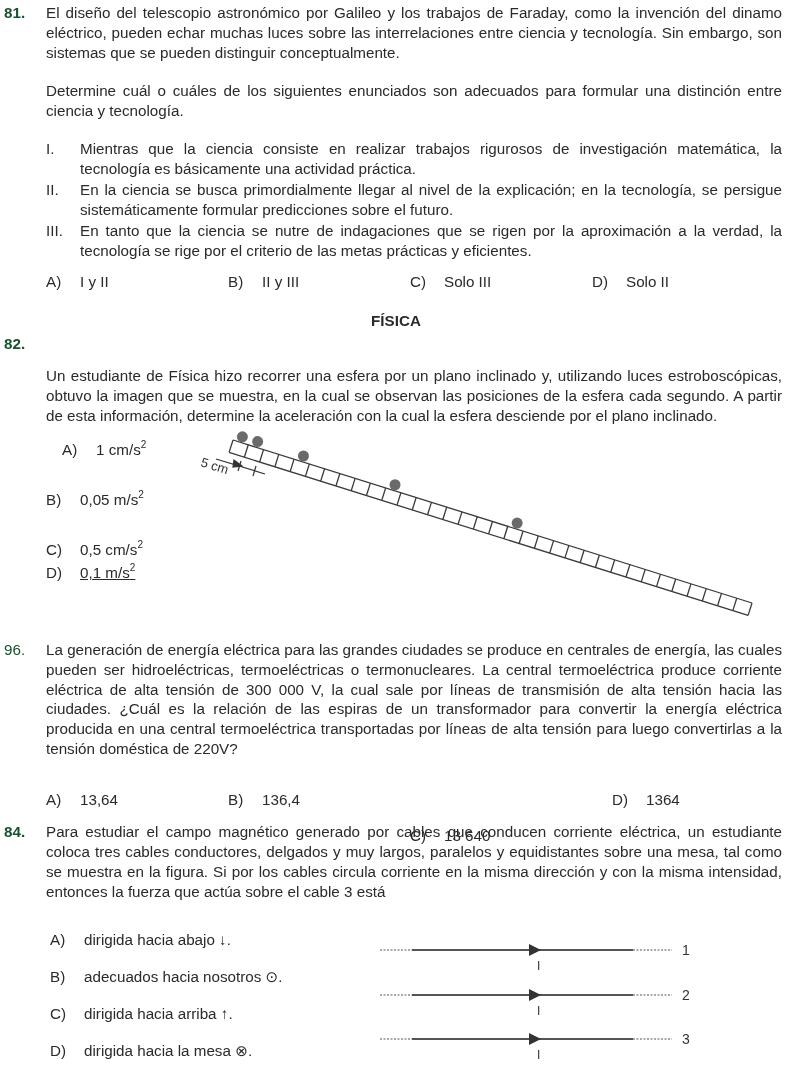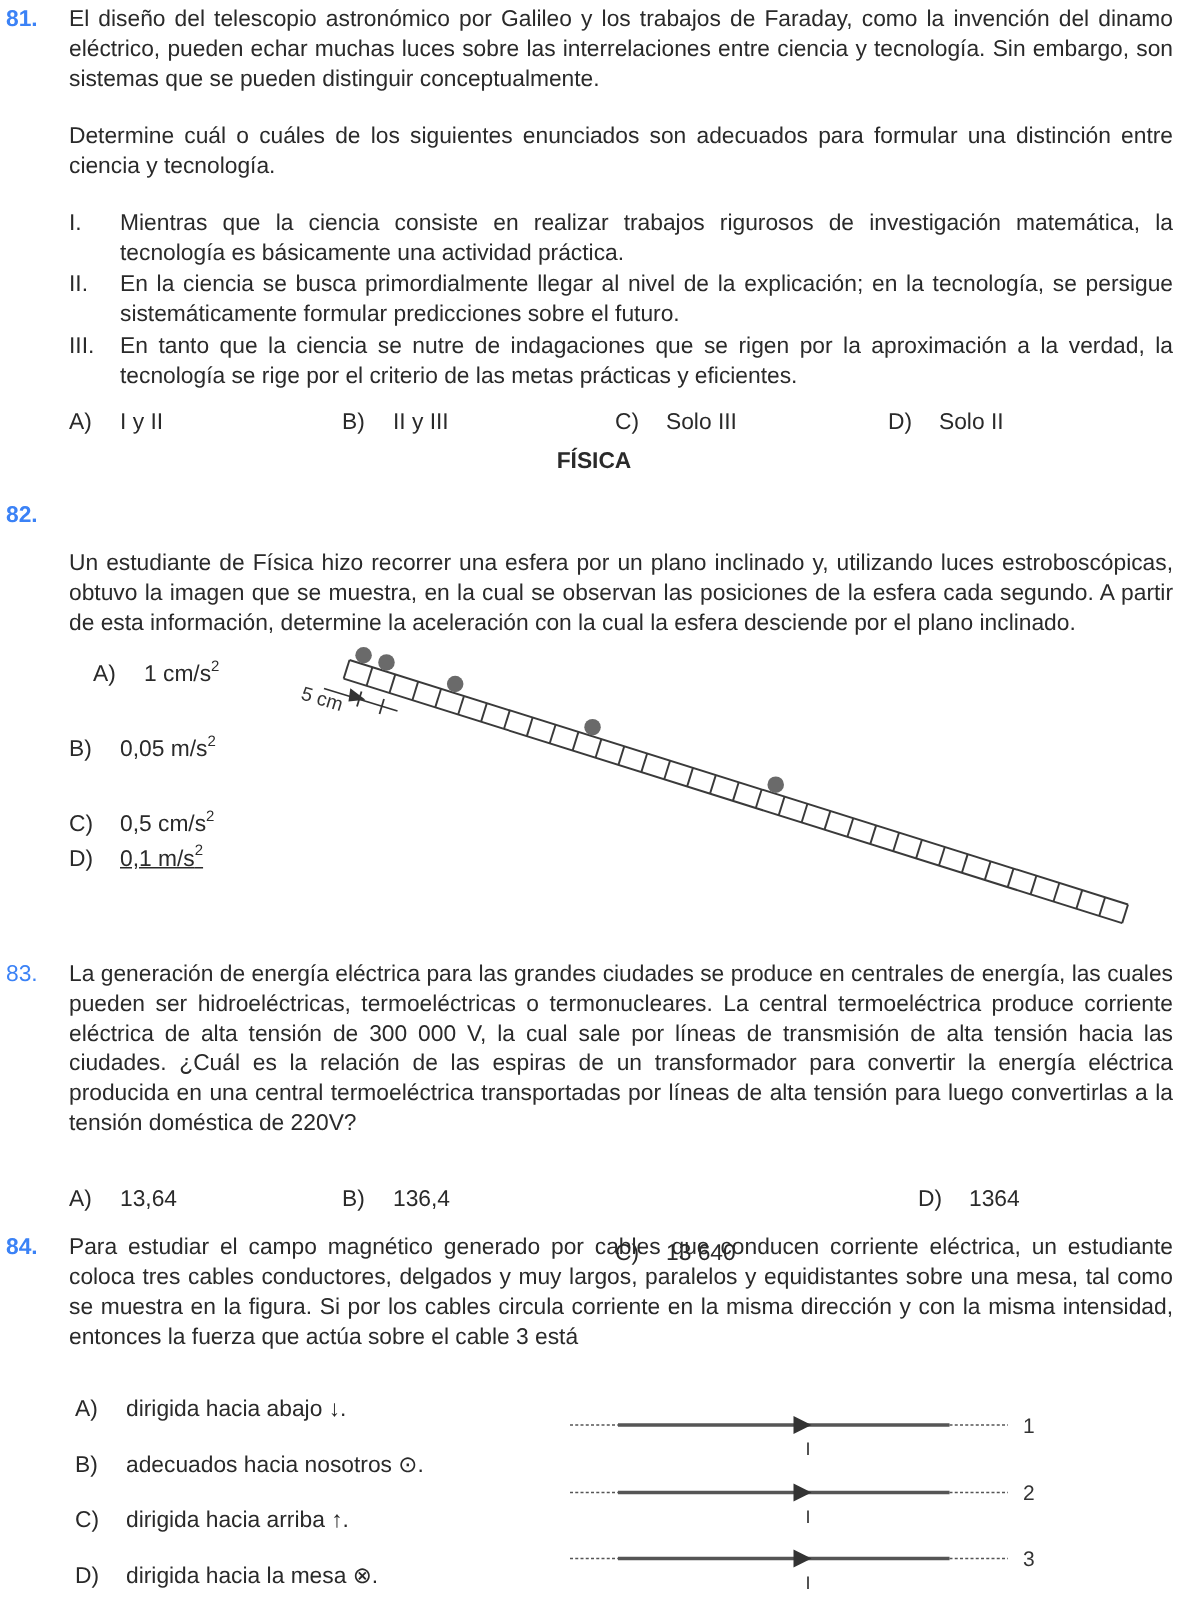--- a/index.html
+++ b/index.html
@@ -2,21 +2,21 @@
 <html><head>
 <meta charset="utf-8">
 <style>
   html, body { margin: 0; padding: 0; background: #ffffff; }
   body {
     width: 792px; height: 1067px; position: relative; overflow: hidden;
     font-family: "Liberation Sans", "DejaVu Sans", sans-serif;
     color: #2a2a2a; font-size: 15.2px; line-height: 20px;
   }
   .q { position: absolute; left: 0; width: 792px; }
-  .qnum { position: absolute; left: 4px; font-weight: bold; color: #3b82f6; }
+  .qnum { position: absolute; left: 4px; font-weight: bold; color: #14532d; }
   .qnum.plain { font-weight: normal; }
   .qtext { position: absolute; left: 46px; width: 736px; text-align: justify; text-align-last: left; }
   .stmt { position: absolute; left: 46px; width: 736px; }
   .stmt .rn { position: absolute; left: 0; }
   .stmt .st { position: absolute; left: 34px; width: 702px; text-align: justify; text-align-last: left; }
   .opt { position: absolute; white-space: nowrap; }
   .opt .ol { display: inline-block; width: 34px; }
   .section { position: absolute; left: 0; width: 792px; text-align: center; font-weight: bold; }
   sup { font-size: 10px; line-height: 0; position: relative; top: -1px; }
   svg { position: absolute; overflow: visible; }
@@ -49,21 +49,21 @@
     <span class="ol">B)</span><span>II y III</span>
   </div>
   <div class="opt" style="top:272px; left:410px;">
     <span class="ol">C)</span><span>Solo III</span>
   </div>
   <div class="opt" style="top:272px; left:592px;">
     <span class="ol">D)</span><span>Solo II</span>
   </div>
 </div>
 
-<div class="section" style="top:298px;">FÍSICA</div>
+<div class="section" style="top:311px;">FÍSICA</div>
 
 <div class="q">
   <span class="qnum" style="top:334px;">82.</span>
   <div class="qtext" style="top:334px;margin-top:32px;">Un estudiante de Física hizo recorrer una esfera por un plano inclinado y, utilizando luces estroboscópicas, obtuvo la imagen que se muestra, en la cual se observan las posiciones de la esfera cada segundo. A partir de esta información, determine la aceleración con la cual la esfera desciende por el plano inclinado.</div>
 
   <div class="opt" style="top:440px; left:46px;margin-left:16px;">
     <span class="ol">A)</span><span>1 cm/s</span><sup>2</sup>
   </div>
   <div class="opt" style="top:490px; left:46px;">
     <span class="ol">B)</span><span>0,05 m/s</span><sup>2</sup>
@@ -124,21 +124,21 @@
     <g stroke="#333" stroke-width="1.2" fill="#333">
       <line x1="216" y1="459" x2="265" y2="474"></line>
       <polygon points="242,466 234,460 233,467"></polygon>
       <line x1="241" y1="461" x2="238" y2="471"></line>
       <line x1="256" y1="466" x2="253" y2="476"></line>
     </g>
   </svg>
 </div>
 
 <div class="q">
-  <span class="qnum plain" style="top:640px;">83.</span>
+  <span class="qnum plain" style="top:640px;">96.</span>
   <div class="qtext" style="top:640px; line-height:19.8px;">La generación de energía eléctrica para las grandes ciudades se produce en centrales de energía, las cuales pueden ser hidroeléctricas, termoeléctricas o termonucleares. La central termoeléctrica produce corriente eléctrica de alta tensión de 300 000 V, la cual sale por líneas de transmisión de alta tensión hacia las ciudades. ¿Cuál es la relación de las espiras de un transformador para convertir la energía eléctrica producida en una central termoeléctrica transportadas por líneas de alta tensión para luego convertirlas a la tensión doméstica de 220V?</div>
 
   <div class="opt" style="top:790px; left:46px;">
     <span class="ol">A)</span><span>13,64</span>
   </div>
   <div class="opt" style="top:790px; left:228px;">
     <span class="ol">B)</span><span>136,4</span>
   </div>
   <div class="opt" style="top:790px; left:410px;margin-top:36px;">
     <span class="ol">C)</span><span>13 640</span>

